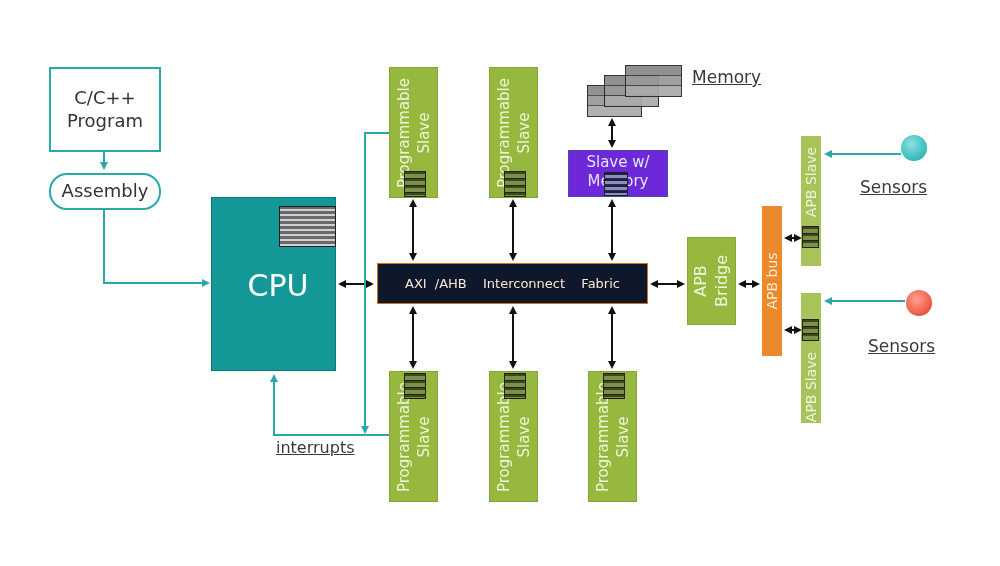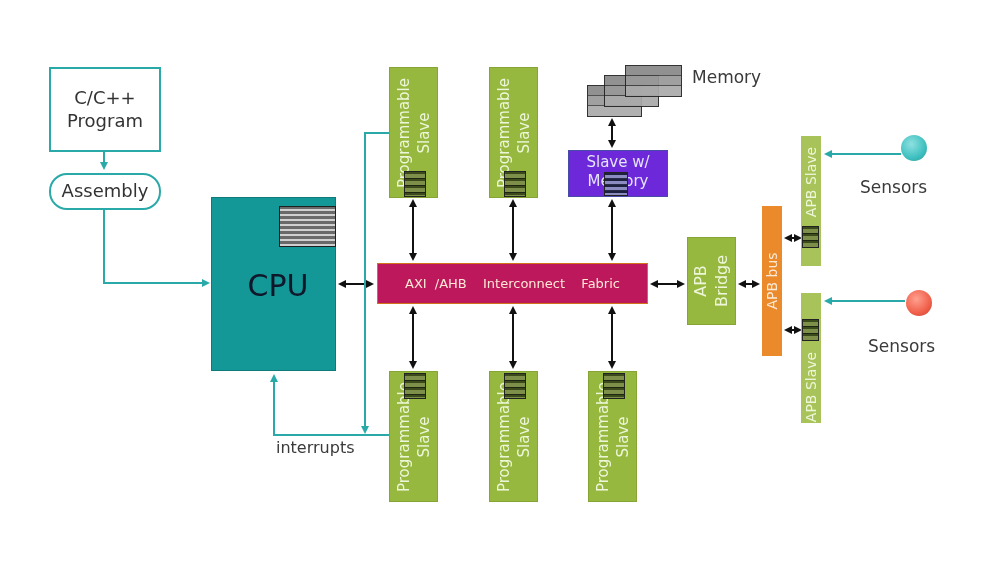--- a/index.html
+++ b/index.html
@@ -5,45 +5,45 @@
     html, body { margin: 0; padding: 0; background: #ffffff; }
     body { width: 1000px; height: 566px; position: relative; overflow: hidden;
            font-family: "DejaVu Sans", sans-serif; }
     svg.wires { position: absolute; left: 0; top: 0; width: 1000px; height: 566px; }
     .box-outline { position: absolute; border: 2px solid #2aa9a9; background: #fff;
                    color: #333; font-size: 18px; box-sizing: border-box;
                    display: flex; align-items: center; justify-content: center; text-align: center; line-height: 1.25; }
     .cpu { position: absolute; left: 211px; top: 197px; width: 125px; height: 174px;
            background: #149797; border: 1px solid #0f7a7a; box-sizing: border-box; }
     .cpu-label { position: absolute; left: 0; right: 0; top: 70px; text-align: center;
-                 color: #0f172a; font-size: 30px; padding-left: 9px; }
+                 color: #ffffff; font-size: 30px; padding-left: 9px; }
     .reg { position: absolute; box-sizing: border-box; border: 1px solid #1f1f1f;
            background: repeating-linear-gradient(#6a6a6a 0 2px, #d0d0d0 2px 4px, #6a6a6a 4px 5px); }
     .slave { position: absolute; background: #96b83f; border: 1px solid #86a535; box-sizing: border-box; overflow: hidden; }
     .vtext { position: absolute; left: 50%; top: 50%; transform: translate(-50%, -50%) rotate(-90deg);
              white-space: nowrap; color: #eef6da; font-size: 15px; text-align: center; line-height: 1.3; }
     .sreg { position: absolute; box-sizing: border-box; border: 1px solid #222;
             background: repeating-linear-gradient(#3a4a1a 0 2px, #7e8f4a 2px 6px, #1e2510 6px 7px); }
     .fabric { position: absolute; left: 377px; top: 263px; width: 271px; height: 41px;
-              background: #be185d; border: 1px solid #d0721a; box-sizing: border-box;
+              background: #0f172a; border: 1px solid #d0721a; box-sizing: border-box;
               display: flex; align-items: center; justify-content: center;
               color: #fbe9d6; font-size: 13px; word-spacing: 4px; }
     .mem-slave { position: absolute; left: 568px; top: 150px; width: 100px; height: 47px;
                  background: #6d28d9; border: 1px solid #4a4aa8; box-sizing: border-box;
                  color: #e4e4fb; font-size: 15px; text-align: center; line-height: 1.25; padding-top: 2px; }
     .mreg { position: absolute; box-sizing: border-box; border: 1px solid #222;
             background: repeating-linear-gradient(#1e2040 0 2px, #8c8cc0 2px 5px, #2a2a4a 5px 6px); }
     .memchip { position: absolute; box-sizing: border-box; border: 1px solid #222;
                background: linear-gradient(#888 0 30%, #444 30% 34%, #999 34% 64%, #444 64% 68%, #aaa 68% 100%); opacity: 0.92; }
     .apb-bridge { position: absolute; left: 687px; top: 237px; width: 49px; height: 88px;
                   background: #96b83f; border: 1px solid #86a535; box-sizing: border-box; }
     .apb-bus { position: absolute; left: 762px; top: 206px; width: 20px; height: 150px;
                background: #ea8a2a; box-sizing: border-box; }
     .apb-slave { position: absolute; width: 20px; background: #a8c35a; box-sizing: border-box; overflow: hidden; }
-    .label { position: absolute; color: #3a3a3a; font-size: 17px; white-space: nowrap; }
+    .label { position: absolute; color: #3a3a3a; font-size: 17px; white-space: nowrap; text-decoration: underline; }
     .sensor { position: absolute; width: 26px; height: 26px; border-radius: 50%; box-sizing: border-box; }
   </style>
 </head>
 <body>
 
 <svg class="wires" viewBox="0 0 1000 566">
   <defs>
     <marker id="ab" markerWidth="8" markerHeight="8" refX="6" refY="4" orient="auto" markerUnits="userSpaceOnUse">
       <path d="M0,0 L8,4 L0,8 z" fill="#111"></path>
     </marker>

